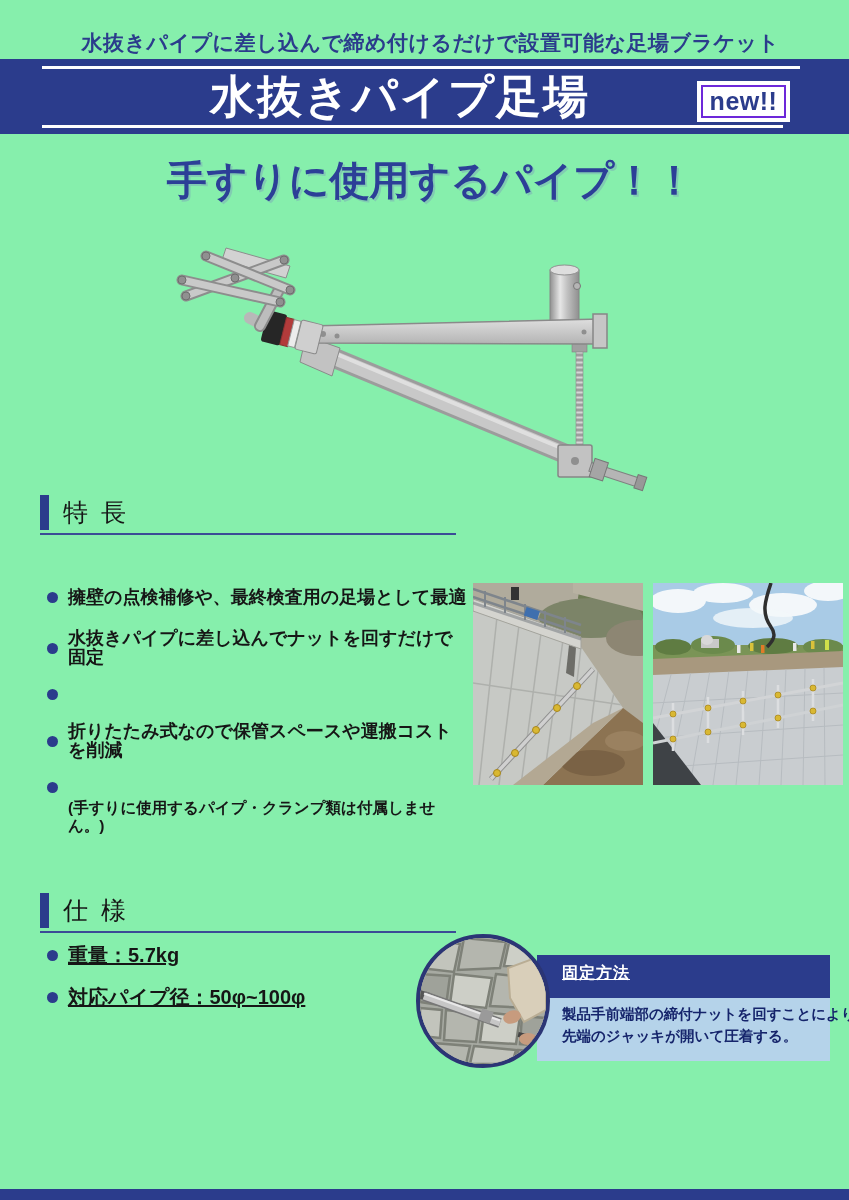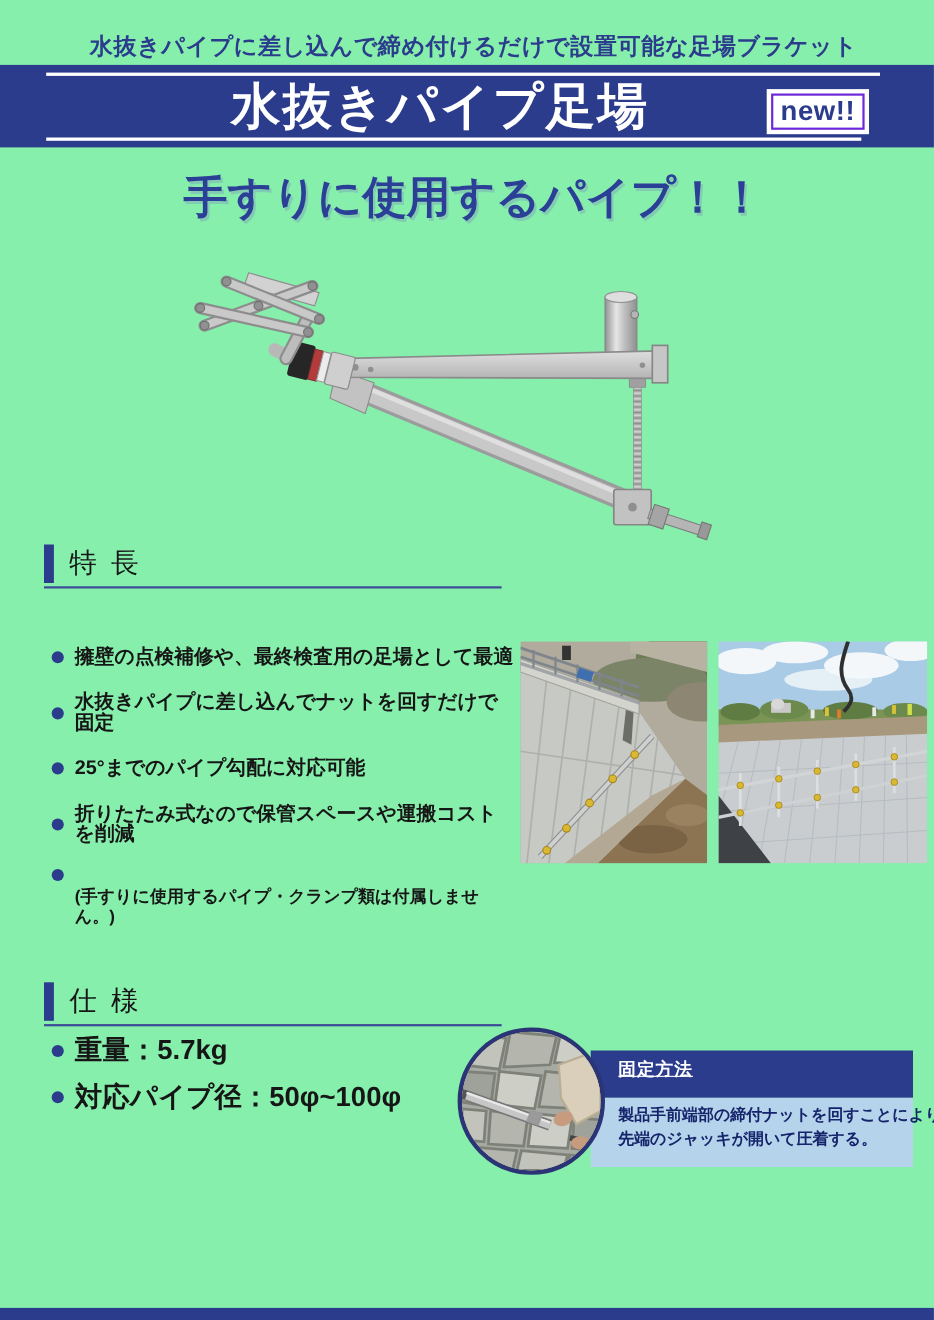--- a/index.html
+++ b/index.html
@@ -41,21 +41,21 @@
   .sec-head.specs-head{top:893px;}
   .sec-bar{position:absolute;left:0;top:0;width:9px;height:35px;background:#2b3c8c;}
   .sec-label{position:absolute;left:23px;top:1px;font-size:25px;line-height:32px;font-weight:400;color:#161616;letter-spacing:3px;white-space:nowrap;}
   .sec-underline{position:absolute;left:0;top:38px;width:416px;height:2px;background:#3b4b96;}
   
   .bullet-list{position:absolute;left:47px;}
   .features-list{top:588px;width:420px;}
   .specs-list{top:945px;width:380px;}
   .bullet-row{display:flex;align-items:center;gap:10px;font-weight:800;color:#161616;}
   .features-list .bullet-row{font-size:18px;line-height:19px;margin-bottom:22px;}
-  .specs-list .bullet-row{font-size:25px;line-height:21px;margin-bottom:21px;}
+  .specs-list .bullet-row{font-size:20px;line-height:21px;margin-bottom:21px;text-decoration:underline;}
   .dot{width:11px;height:11px;border-radius:50%;background:#2b3c8c;flex-shrink:0;}
   .bullet-note{margin:-16px 0 0 21px;font-size:15.5px;line-height:18px;font-weight:800;color:#161616;}
   
   .photo{position:absolute;top:583px;height:202px;overflow:hidden;}
   .photo.left{left:473px;width:170px;}
   .photo.right{left:653px;width:190px;}
   .photo svg{display:block;width:100%;height:100%;}
   
   .fixing-circle{
     position:absolute;left:416px;top:934px;width:126px;height:126px;border-radius:50%;
@@ -174,21 +174,20 @@
     <div class="bullet-row">
       <span class="dot"></span>
       <span>擁壁の点検補修や、最終検査用の足場として最適</span>
     </div>
     <div class="bullet-row">
       <span class="dot"></span>
       <span>水抜きパイプに差し込んでナットを回すだけで固定</span>
     </div>
     <div class="bullet-row">
       <span class="dot"></span>
-      <span>25°までのパイプ勾配に対応可能</span>
     </div>
     <div class="bullet-row">
       <span class="dot"></span>
       <span>折りたたみ式なので保管スペースや運搬コストを削減</span>
     </div>
     <div class="bullet-row">
       <span class="dot"></span>
     </div>
     <div class="bullet-note">(手すりに使用するパイプ・クランプ類は付属しません。)</div>
   </div>

